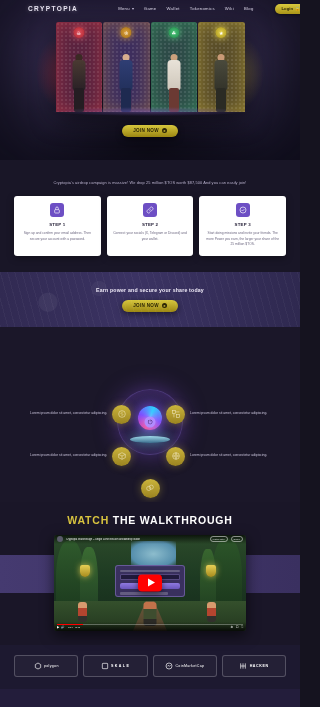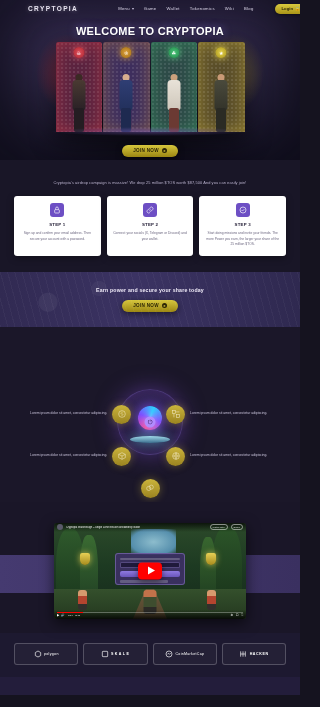--- a/index.html
+++ b/index.html
@@ -217,21 +217,20 @@
         <a class="navlink">Tokenomics</a>
         <a class="navlink">Wiki</a>
         <a class="navlink">Blog</a>
         <div class="login-btn">
           <span>Login</span>
           <span class="lockg">🔒</span>
         </div>
       </div>
     </nav>
 
-    <h1 class="hero-title">WELCOME TO CRYPTOPIA</h1>
 
     <div class="stage">
       <div class="panel p1">
         <div class="panel-badge b1">☠</div>
         <div class="char">
           <div class="ch-head" style="background:#3a2a24"></div>
           <div class="ch-body" style="background:linear-gradient(180deg,#4a3a32,#2a2126)"></div>
           <div class="ch-legs" style="background:#241d22"></div>
         </div>
       </div>
@@ -370,20 +369,24 @@
             <circle cx="9" cy="13" r="5"></circle>
             <circle cx="15" cy="10" r="5"></circle>
           </svg>
       </div>
 
     </div>
   </section>
 
   <section class="video-sec">
     <div class="vid-band"></div>
+    <h2 class="sec-title">
+      <span class="gold">WATCH</span>
+      <span>THE WALKTHROUGH</span>
+    </h2>
 
     <div class="vid-box">
       <div class="vid-sky"></div>
       <div class="vid-tree t1"></div>
       <div class="vid-tree t2"></div>
       <div class="vid-tree t3"></div>
       <div class="vid-tree t4"></div>
       <div class="vid-ground"></div>
       <div class="vid-path"></div>
       <div class="vid-npc npc-l"></div>

